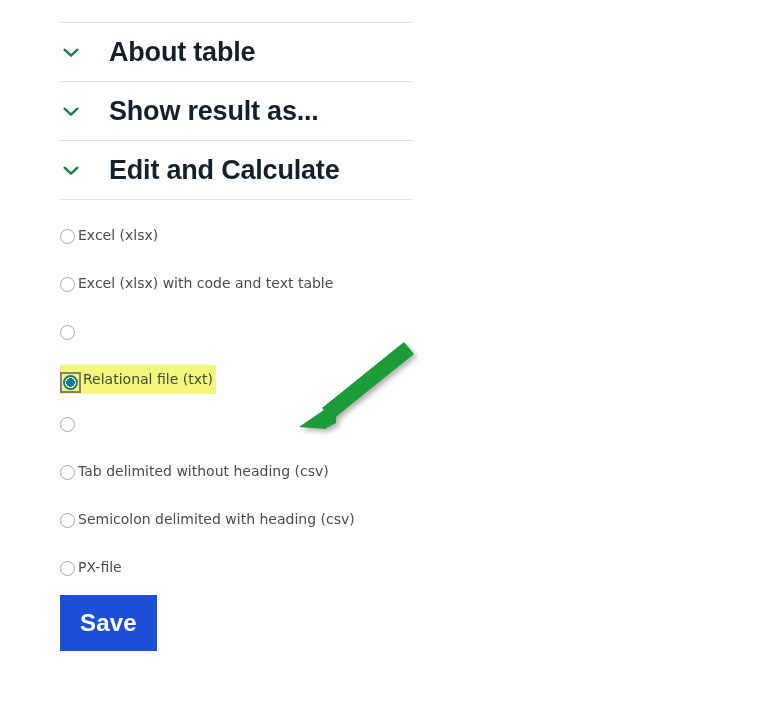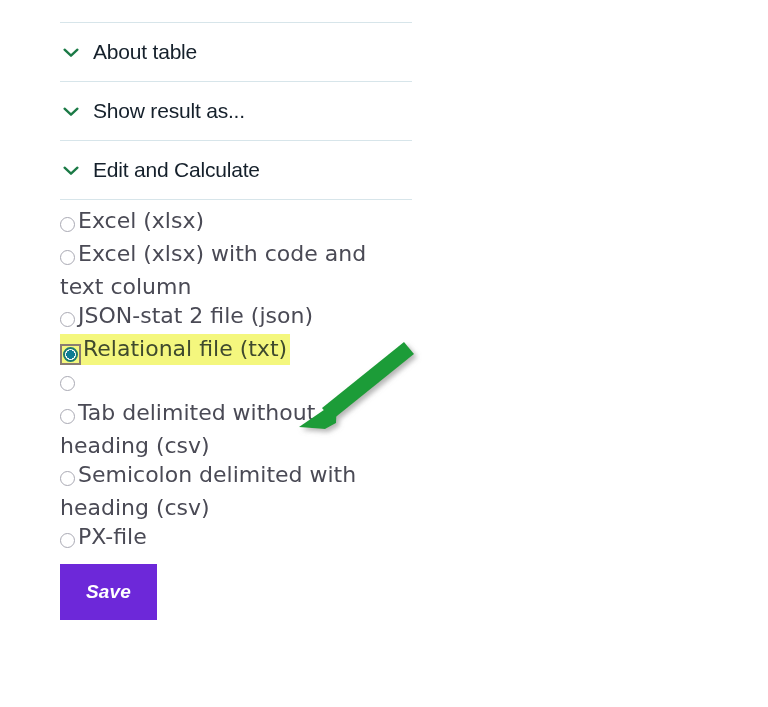--- a/index.html
+++ b/index.html
@@ -39,40 +39,42 @@
   }
   .chev {
     width: 22px;
     height: 22px;
     margin-right: 11px;
     flex: 0 0 auto;
     display: block;
   }
   .section-title {
     font-family: "Liberation Sans Narrow", "Liberation Sans", sans-serif;
-    font-weight: normal;
-    font-size: 21px;
+    font-weight: bold;
+    font-size: 27px;
     letter-spacing: -0.2px;
     color: #15202b;
     white-space: nowrap;
+    margin-left: 16px;
   }
 
   
   .radio-list {
     padding-top: 6px;
     width: 340px;
   }
   .radio-row {
     display: block;
     font-family: "DejaVu Sans", sans-serif;
-    font-size: 22px;
+    font-size: 14px;
     line-height: 29px;
     color: #4a4a55;
     cursor: pointer;
     position: relative;
+    margin-top: 15px;
   }
   .radio-row .rbox {
     display: inline-block;
     vertical-align: -4px;
   }
   .rmark {
     display: inline-block;
     width: 15px;
     height: 15px;
     border-radius: 50%;
@@ -109,29 +111,28 @@
   
   .save-wrap {
     padding-top: 9px;
   }
   .save-button {
     display: inline-flex;
     align-items: center;
     justify-content: center;
     width: 97px;
     height: 56px;
-    background: #6d28d9;
+    background: #1d4ed8;
     color: #ffffff;
     border: none;
     font-family: "Liberation Sans Narrow", "Liberation Sans", sans-serif;
     font-weight: bold;
-    font-size: 19px;
+    font-size: 24px;
     letter-spacing: 0.2px;
     cursor: pointer;
-    font-style: italic;
   }
 
   
   .arrow-layer {
     position: absolute;
     left: 0;
     top: 0;
     width: 768px;
     height: 707px;
     pointer-events: none;
@@ -169,26 +170,26 @@
   <div class="divider"></div>
 
 
   <div class="radio-list">
 
     <label class="radio-row">
       <span class="rbox"><span class="rmark"></span></span><span>Excel (xlsx)</span>
     </label>
 
     <label class="radio-row">
-      <span class="rbox"><span class="rmark"></span></span><span>Excel (xlsx) with code and text column</span>
-    </label>
-
-
-    <label class="radio-row">
-      <span class="rbox"><span class="rmark"></span></span><span>JSON-stat 2 file (json)</span>
+      <span class="rbox"><span class="rmark"></span></span><span>Excel (xlsx) with code and text table</span>
+    </label>
+
+
+    <label class="radio-row">
+      <span class="rbox"><span class="rmark"></span></span>
     </label>
 
     <div>
       <label class="radio-row selected">
         <span class="rbox"><span class="rmark checked"></span></span><span>Relational file (txt)</span>
       </label>
     </div>
 
     <label class="radio-row">
       <span class="rbox"><span class="rmark"></span></span>

